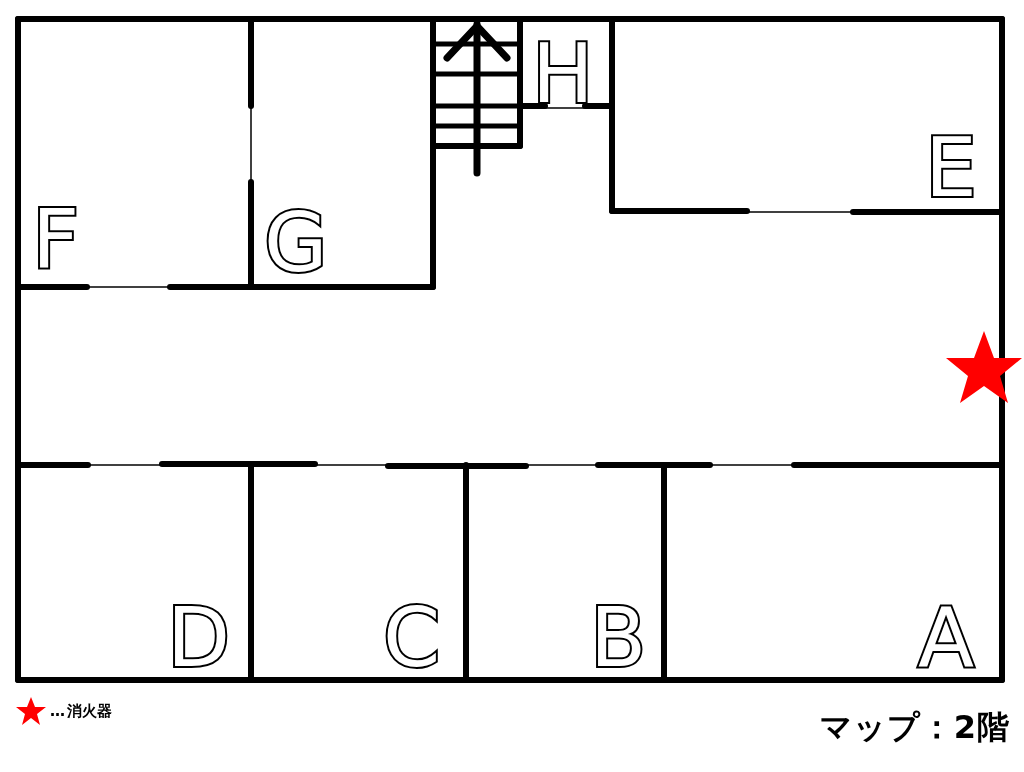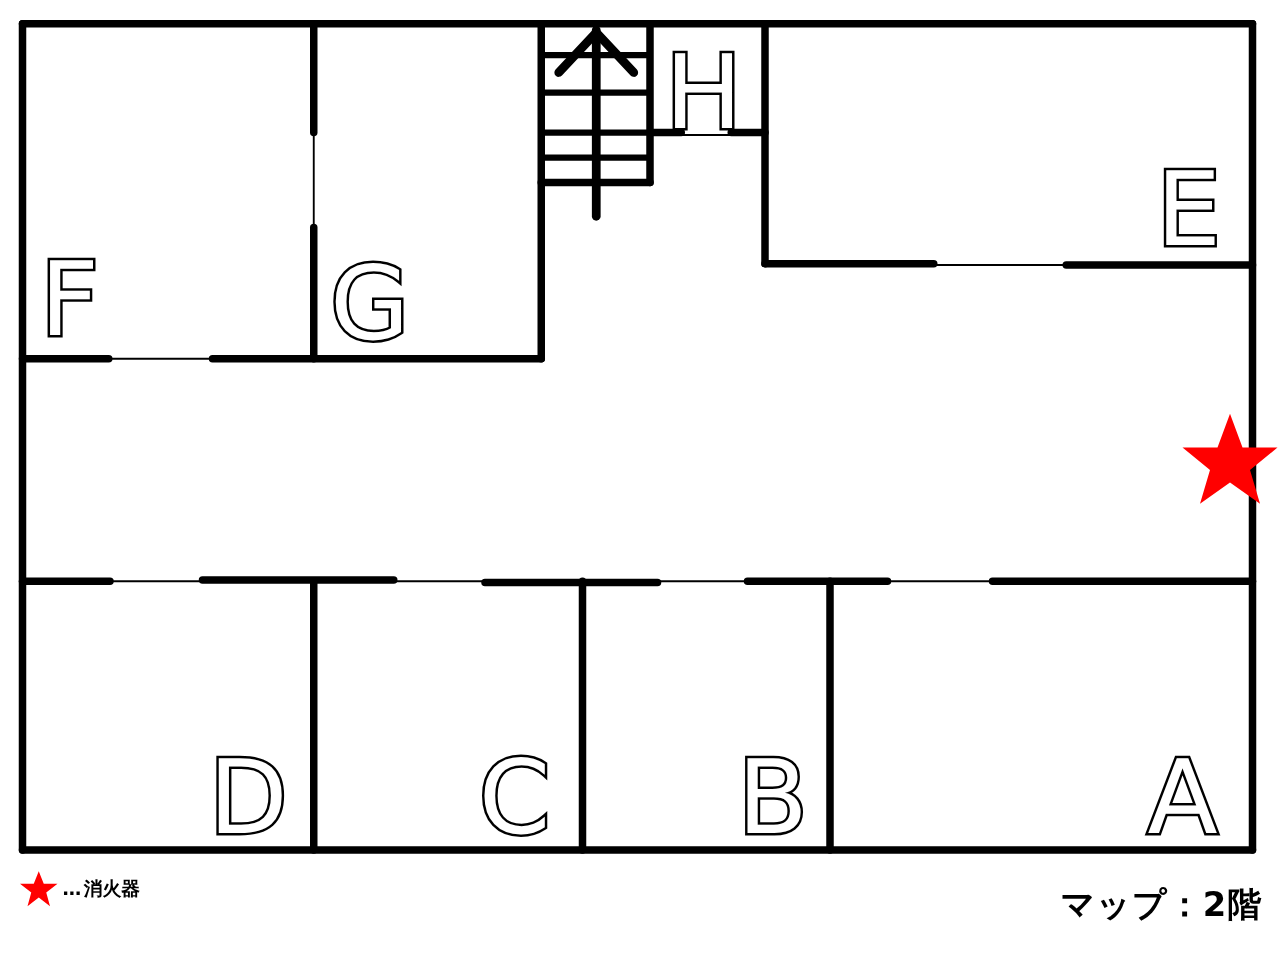--- a/index.html
+++ b/index.html
@@ -3,21 +3,21 @@
 <meta charset="utf-8">
 <style>
   html, body { margin: 0; padding: 0; background: #ffffff; }
   body { width: 1024px; height: 772px; position: relative; overflow: hidden; font-family: "DejaVu Sans", sans-serif; }
   svg { position: absolute; left: 0; top: 0; }
   .wall { stroke: #000; stroke-width: 6; stroke-linecap: round; fill: none; }
   .door { stroke: #000; stroke-width: 1.5; fill: none; }
   .room-label { font-family: "DejaVu Sans", sans-serif; font-size: 82px; fill: #ffffff; stroke: #000; stroke-width: 4; paint-order: stroke; }
   .legend { position: absolute; left: 14px; top: 696px; display: flex; align-items: center; gap: 2px; }
   .legend-text { font-family: "DejaVu Sans", sans-serif; font-weight: bold; font-size: 15px; color: #000; }
-  .title { position: absolute; right: 14px; top: 706px; font-family: "DejaVu Sans", sans-serif; font-weight: bold; font-size: 27px; color: #000; letter-spacing: 1px; }
+  .title { position: absolute; right: 14px; top: 706px; font-family: "DejaVu Sans", sans-serif; font-weight: bold; font-size: 32px; color: #000; letter-spacing: 1px; }
 </style>
 </head>
 <body>
 
 <svg width="1024" height="772" viewBox="0 0 1024 772">
 
   <g>
     <line class="wall" x1="18" y1="19" x2="1002" y2="19"></line>
     <line class="wall" x1="18" y1="19" x2="18" y2="680"></line>
     <line class="wall" x1="18" y1="680" x2="1002" y2="680"></line>

